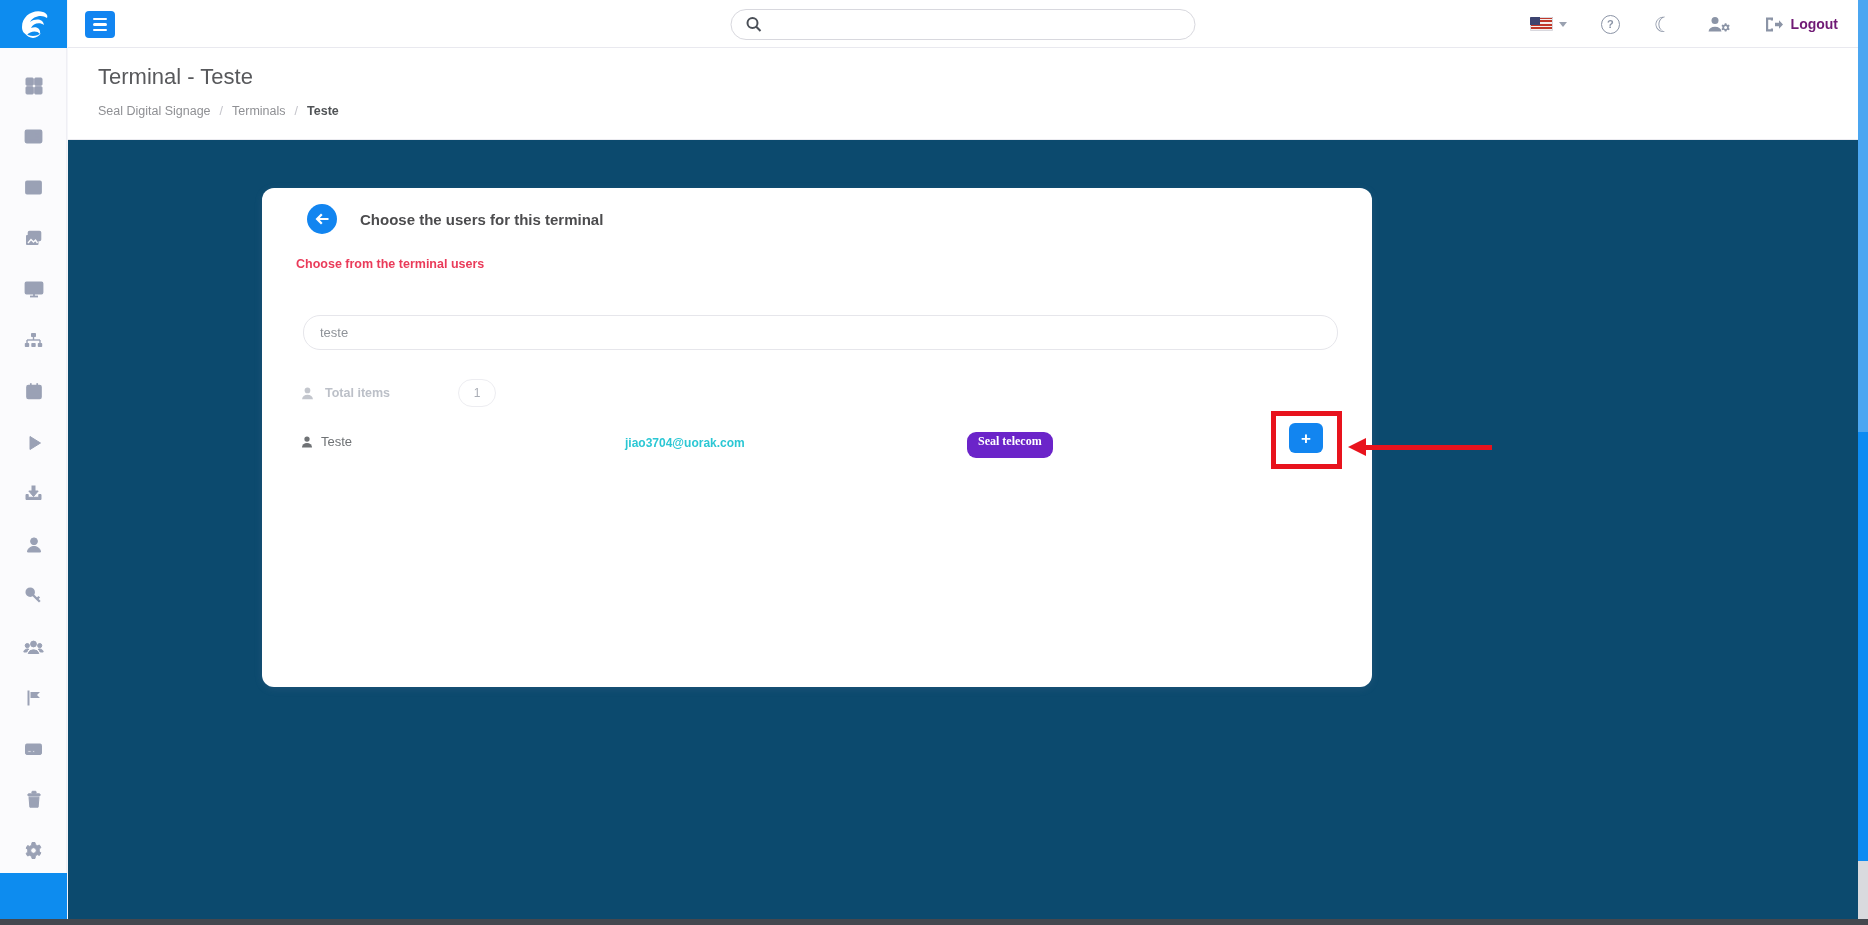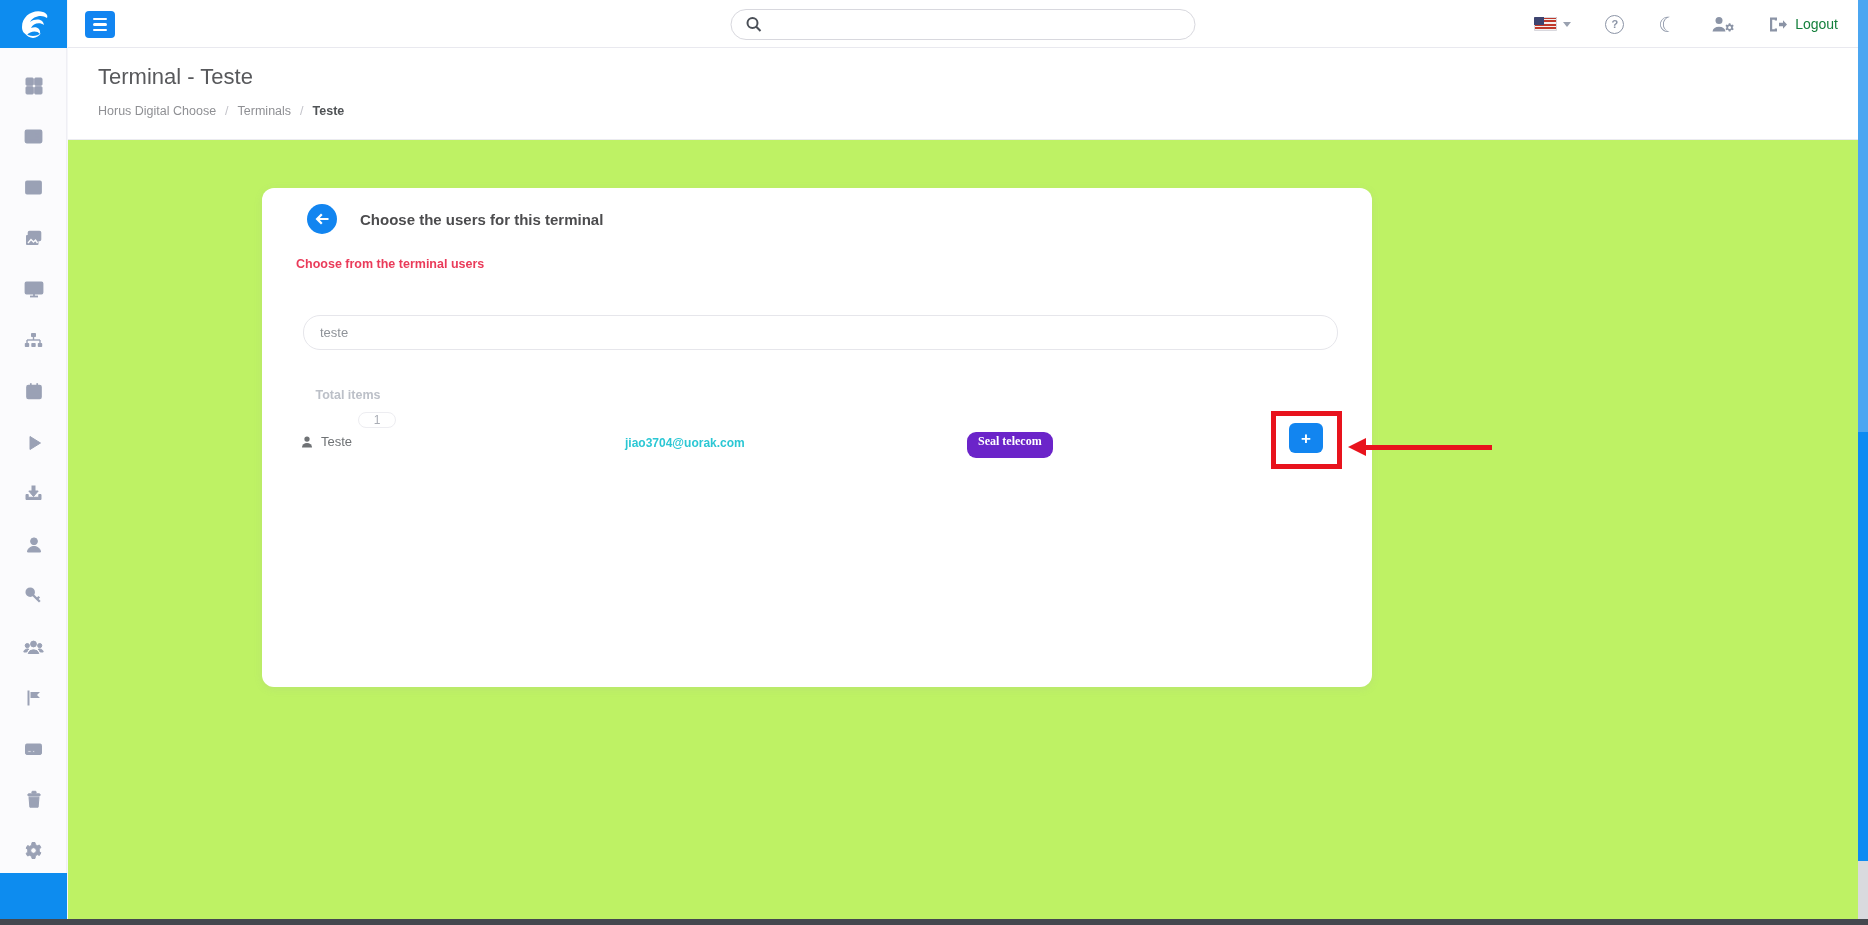--- a/index.html
+++ b/index.html
@@ -63,55 +63,55 @@
     width:0; height:0; border-left:4px solid transparent; border-right:4px solid transparent;
     border-top:5px solid #9aa1b0;
   }
   .round-icon {
     width:19px; height:19px; border:1.8px solid #8b94a6; border-radius:50%;
     display:flex; align-items:center; justify-content:center;
     font-size:11px; font-weight:bold; cursor:pointer;
   }
   .moon-glyph { font-size:21px; line-height:1; cursor:pointer; color:#8b94a6; }
   .logout-wrap { display:flex; align-items:center; gap:8px; cursor:pointer; }
-  .logout-label { font-size:14px; font-weight:normal; color:#15803d; }
+  .logout-label { font-size:14px; font-weight:bold; color:#701a75; }
   
   .title-band {
     position:absolute; left:68px; top:48px; width:1790px; height:92px;
     background:#ffffff; border-bottom:1px solid #ebebf0; z-index:3;
   }
   .page-title { position:absolute; left:30px; top:16px; font-size:22px; color:#58595c; }
   .breadcrumb { position:absolute; left:30px; top:56px; font-size:12.5px; color:#8f9094; display:flex; gap:9px; }
   .breadcrumb .sep { color:#c3c3ca; }
   .breadcrumb .crumb { cursor:pointer; }
   .breadcrumb .current { font-weight:bold; color:#505356; cursor:default; }
   
   .content {
     position:absolute; left:68px; top:140px; width:1790px; height:779px;
-    background:#bef264; z-index:2;
+    background:#0c4a6e; z-index:2;
   }
   .card {
     position:absolute; left:194px; top:48px; width:1110px; height:499px;
     background:#fff; border-radius:12px; box-shadow:0 2px 8px rgba(150,150,190,0.12);
   }
   .back-btn {
     position:absolute; left:45px; top:16px; width:30px; height:30px; border:none;
     background:#1285f0; border-radius:50%; color:#fff; cursor:pointer;
     display:flex; align-items:center; justify-content:center;
   }
   .card-title { position:absolute; left:98px; top:23px; font-size:15px; font-weight:bold; color:#4c4c4e; }
   .card-subtitle { position:absolute; left:34px; top:69px; font-size:12.5px; font-weight:600; color:#ea3b5a; }
   .filter-input {
     position:absolute; left:41px; top:127px; width:1035px; height:35px;
     border:1px solid #e6e6eb; border-radius:17px; padding:0 16px;
     font-size:13px; color:#8f9399; font-family:"Liberation Sans", sans-serif; outline:none;
   }
   .total-row {
     position:absolute; left:38px; top:190px; height:30px;
-    display:flex; align-items:center; gap:10px;flex-direction:column;
+    display:flex; align-items:center; gap:10px;
   }
   .total-label { font-size:12.5px; font-weight:bold; color:#bcc0c8; }
   .total-pill {
     min-width:38px; height:28px; border:1px solid #ededf1; border-radius:14px;
     display:flex; align-items:center; justify-content:center;
     font-size:12px; color:#a9adb5; margin-left:58px;
   }
   .user-row { position:absolute; left:0; top:238px; width:1110px; height:36px; }
   .user-name {
     position:absolute; left:38px; top:8px; display:flex; align-items:center; gap:7px;
@@ -323,21 +323,21 @@
           <path d="M11 6.8 h4 V4.2 L19 8.5 l-4 4.3 V10.2 h-4 Z"></path>
         </svg>
       <span class="logout-label">Logout</span>
     </div>
   </div>
 </div>
 
 <div class="title-band">
   <div class="page-title">Terminal - Teste</div>
   <div class="breadcrumb">
-    <span class="crumb">Horus Digital Choose</span>
+    <span class="crumb">Seal Digital Signage</span>
     <span class="sep">/</span>
     <span class="crumb">Terminals</span>
     <span class="sep">/</span>
     <span class="crumb current">Teste</span>
   </div>
 </div>
 
 <div class="content">
   <div class="card">
     <button class="back-btn">

